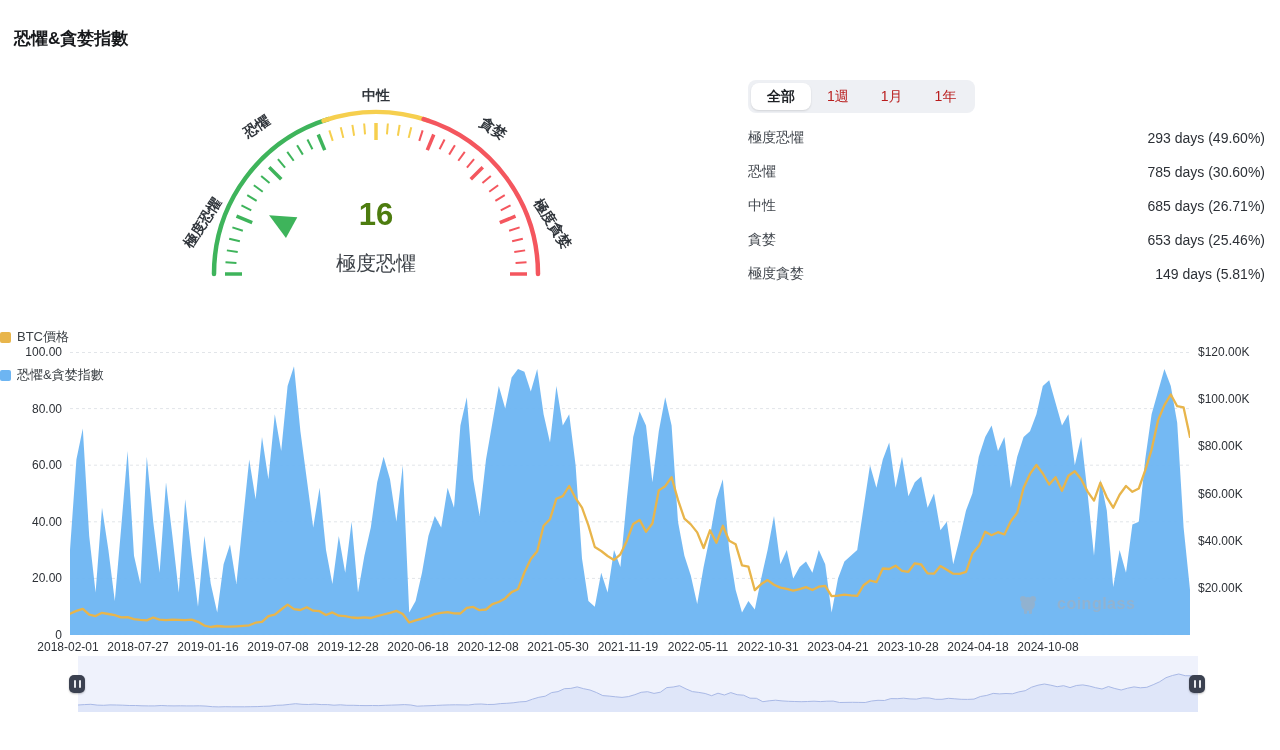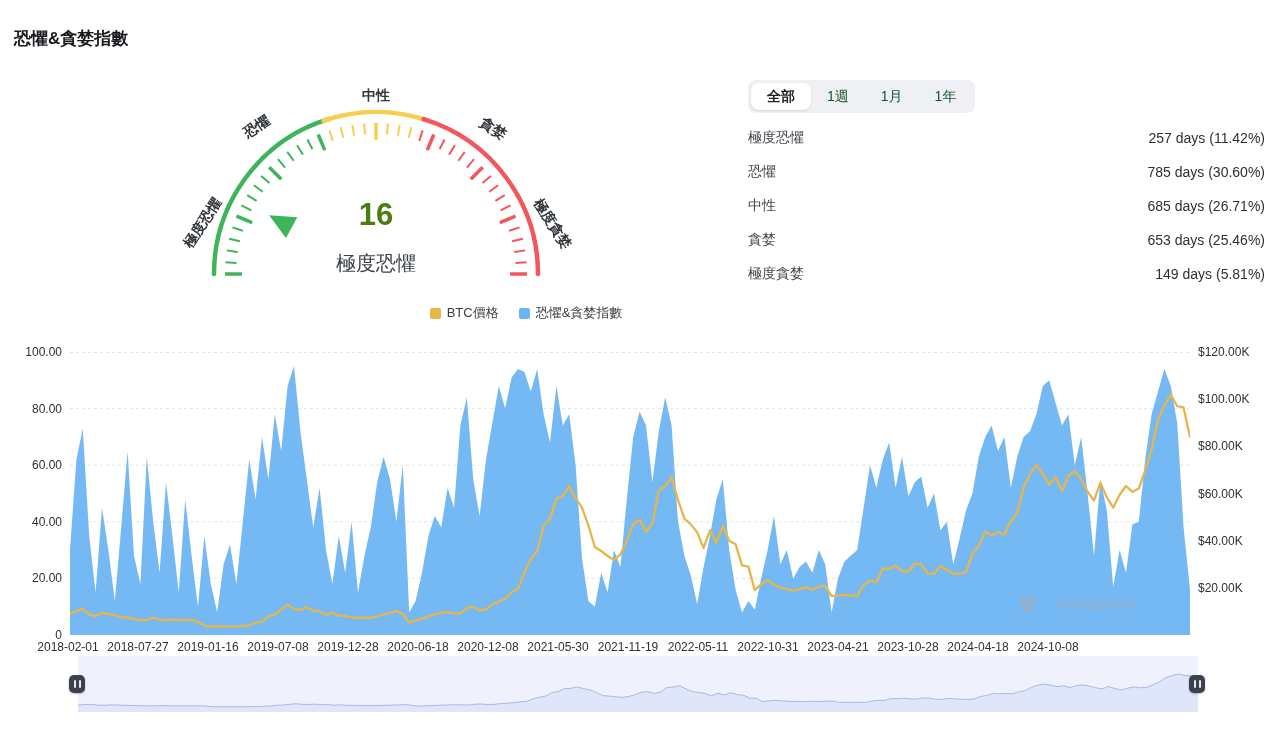--- a/index.html
+++ b/index.html
@@ -17,29 +17,29 @@
   .g-exfear{left:43px;top:138px;transform:translate(-50%,-50%) rotate(-57deg);}
   .g-exgreed{left:392px;top:139px;transform:translate(-50%,-50%) rotate(57deg);}
   .g-value{position:absolute;left:216px;top:130px;transform:translate(-50%,-50%);
            font-size:31px;font-weight:700;color:#3eb45b;}
   .g-class{position:absolute;left:216px;top:178px;transform:translate(-50%,-50%);
            font-size:20px;color:#3a3f45;}
 
   
   .tabs{position:absolute;left:748px;top:80px;display:flex;align-items:center;
         background:#eef0f4;border-radius:8px;padding:3px;height:27px;}
-  .tab{font-size:14px;color:#14532d;padding:4px 16px;border-radius:8px;cursor:pointer;line-height:19px;}
+  .tab{font-size:14px;color:#b91c1c;padding:4px 16px;border-radius:8px;cursor:pointer;line-height:19px;}
   .tab.active{background:#fff;color:#1e2125;font-weight:700;box-shadow:0 1px 2px rgba(0,0,0,.12);}
   .stats{position:absolute;left:748px;top:121px;width:517px;}
   .stat-row{display:flex;justify-content:space-between;align-items:center;height:34px;}
   .stat-label{font-size:14px;color:#41464d;}
   .stat-value{font-size:14px;color:#2c3036;}
 
   
-  .legend{position:absolute;left:0;top:304px;width:1052px;display:flex;justify-content:center;gap:20px;}
+  .legend{position:absolute;left:0;top:328px;width:1052px;display:flex;justify-content:center;gap:20px;flex-direction:column;}
   .legend-item{display:flex;align-items:center;gap:6px;font-size:13px;color:#3b4045;cursor:pointer;}
   .legend-swatch{width:11px;height:11px;border-radius:2px;display:inline-block;}
 
   
   .chart{position:absolute;left:0;top:352px;width:1280px;height:302px;}
   .plot{position:absolute;left:70px;top:0;}
   .ylab{position:absolute;font-size:12px;color:#2c3036;transform:translateY(-50%);}
   .ylab.left{width:48px;text-align:right;left:14px;}
   .ylab.right{left:1198px;text-align:left;}
   .xlab{position:absolute;top:288px;font-size:12px;color:#2c3036;transform:translateX(-50%);white-space:nowrap;}
@@ -124,21 +124,21 @@
   <div class="tabs" id="tabs">
       <div class="tab active">全部</div>
       <div class="tab">1週</div>
       <div class="tab">1月</div>
       <div class="tab">1年</div>
     </div>
 
   <div class="stats" id="stats">
       <div class="stat-row">
         <span class="stat-label">極度恐懼</span>
-        <span class="stat-value">257 days (11.42%)</span>
+        <span class="stat-value">293 days (49.60%)</span>
       </div>
       <div class="stat-row">
         <span class="stat-label">恐懼</span>
         <span class="stat-value">785 days (30.60%)</span>
       </div>
       <div class="stat-row">
         <span class="stat-label">中性</span>
         <span class="stat-value">685 days (26.71%)</span>
       </div>
       <div class="stat-row">

